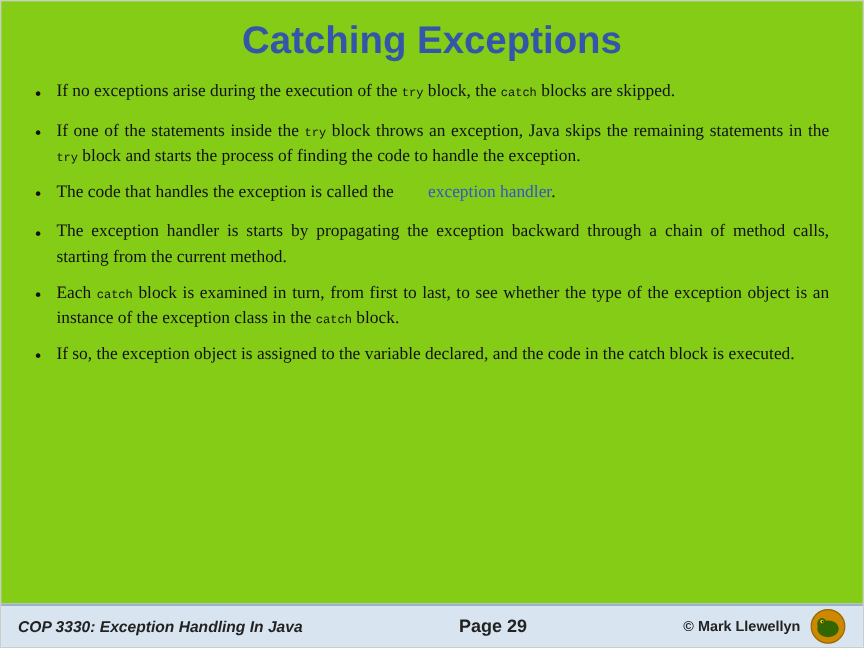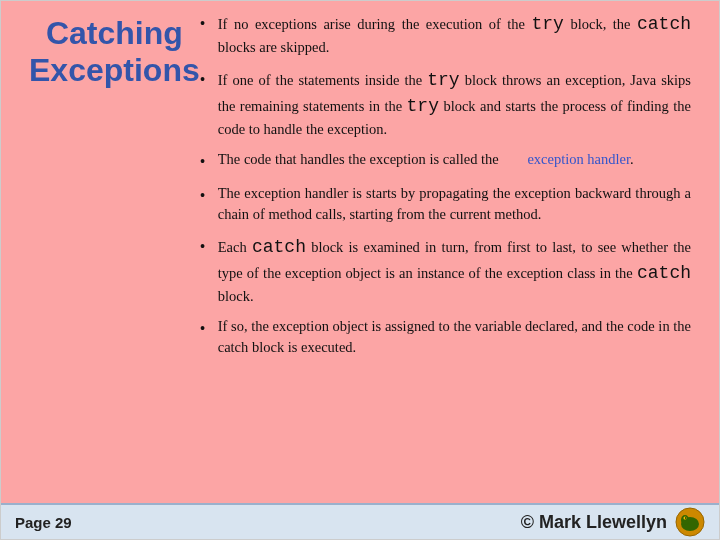--- a/index.html
+++ b/index.html
@@ -13,24 +13,24 @@
     .slide {
       width: 720px;
       height: 540px;
       display: flex;
       flex-direction: column;
       background: #f0f4f8;
       border: 1px solid #ccc;
     }
     .main-content {
       flex: 1;
-      background: #fca5a5;
+      background: #84cc16;
       padding: 10px 28px 10px 28px;
       display: flex;
-      flex-direction: row;
+      flex-direction: column;
     }
     .title {
       text-align: center;
       color: #3355aa;
       font-size: 32px;
       font-weight: bold;
       font-family: Arial, sans-serif;
       margin-bottom: 14px;
       margin-top: 4px;
     }
@@ -53,21 +53,21 @@
       min-width: 18px;
       margin-top: 1px;
       font-size: 16px;
       color: #111;
     }
     .bullet-text {
       flex: 1;
     }
     code, .mono {
       font-family: 'Courier New', Courier, monospace;
-      font-size: 18px;
+      font-size: 10px;
     }
     .highlight-blue {
       color: #3355cc;
       margin-left: 25px;
     }
     .footer {
       height: 36px;
       background: #d8e4f0;
       border-top: 2px solid #9ab0cc;
       display: flex;
@@ -82,21 +82,21 @@
       font-family: Arial, sans-serif;
       font-weight: bold;
     }
     .footer-center {
       font-size: 15px;
       color: #222;
       font-family: Arial, sans-serif;
       font-weight: bold;
     }
     .footer-right {
-      font-size: 18px;
+      font-size: 12px;
       color: #222;
       font-family: Arial, sans-serif;
       font-weight: bold;
       display: flex;
       align-items: center;
       gap: 8px;
     }
     .gator-icon {
       width: 30px;
       height: 30px;
@@ -149,20 +149,21 @@
         <span class="bullet-dot">•</span>
         <span class="bullet-text">
           If so, the exception object is assigned to the variable declared, and the code in the catch block is executed.
         </span>
       </li>
 
     </ul>
   </div>
 
   <div class="footer">
+    <span class="footer-left">COP 3330:  Exception Handling In Java</span>
     <span class="footer-center">Page 29</span>
     <span class="footer-right">
       <span>© Mark Llewellyn</span>
       <svg class="gator-icon" viewBox="0 0 30 30" xmlns="http://www.w3.org/2000/svg">
         <circle cx="15" cy="15" r="14" fill="#cc8800" stroke="#996600" stroke-width="1"></circle>
         <ellipse cx="15" cy="17" rx="9" ry="7" fill="#336600"></ellipse>
         <ellipse cx="10" cy="13" rx="4" ry="5" fill="#336600"></ellipse>
         <circle cx="10" cy="11" r="1.5" fill="#ffcc00"></circle>
         <circle cx="10.5" cy="11" r="0.7" fill="#000"></circle>
       </svg>

